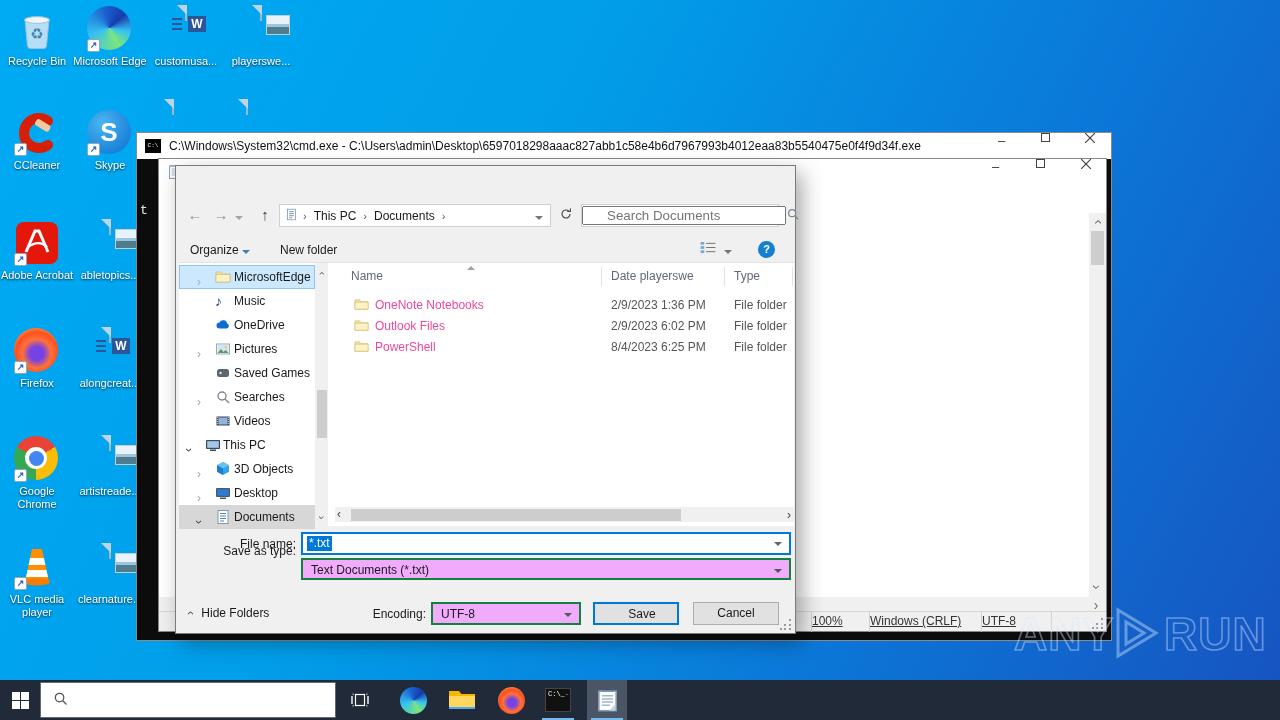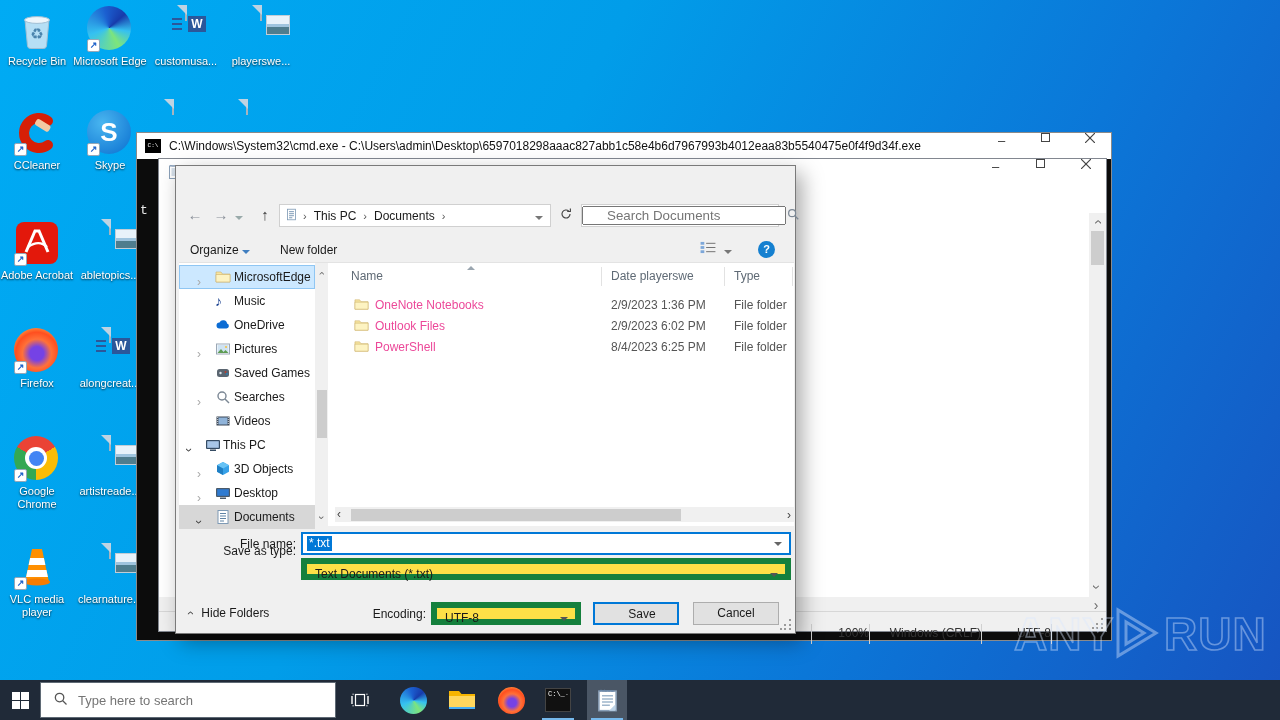--- a/index.html
+++ b/index.html
@@ -48,22 +48,22 @@
   
   #npwin { left:158px; top:158px; width:949px; height:474px; background:#fff;
     border:1px solid #828790; z-index:20; }
   #npwin .titlebar { height:28px; }
   .scrl { background:#f0f0f0; }
   .thumb { background:#cdcdcd; position:absolute; }
   .sarrow { position:absolute; color:#5a5a5a; font-size:12px; text-align:center; }
   .chev { display:inline-block; font-size:14px; line-height:1; color:#6a6a6a; }
   #np-status { position:absolute; left:0; right:0; bottom:0; height:20px; background:#f0f0f0;
     border-top:1px solid #d7d7d7; font-size:12px; color:#333; }
-  .sseg { position:absolute; top:12px; height:20px; line-height:19px; text-align:right;
-    border-left:1px solid #d0d0d0; }
+  .sseg { position:absolute; top:0; height:20px; line-height:19px; text-align:left;
+    border-left:1px solid #d0d0d0;text-decoration:underline; }
   .grip { position:absolute; right:2px; bottom:2px; width:12px; height:12px;
     background:
       radial-gradient(circle at 10px 2px,#9a9a9a 1.2px,transparent 1.4px),
       radial-gradient(circle at 10px 7px,#9a9a9a 1.2px,transparent 1.4px),
       radial-gradient(circle at 5px 7px,#9a9a9a 1.2px,transparent 1.4px),
       radial-gradient(circle at 10px 11px,#9a9a9a 1.2px,transparent 1.4px),
       radial-gradient(circle at 5px 11px,#9a9a9a 1.2px,transparent 1.4px),
       radial-gradient(circle at 1px 11px,#9a9a9a 1.2px,transparent 1.4px); }
 
   
@@ -88,21 +88,21 @@
   .lrow .tp { position:absolute; left:399px; color:#555; }
   .fold16 { position:absolute; left:18px; top:2px; width:17px; height:15px; }
   .titem { position:absolute; left:0; width:136px; height:24px; line-height:24px; }
   .titem .tchev { position:absolute; top:5px; font-size:12px; color:#a9a9a9; }
   .titem .tchev.open { color:#3c3c3c; transform:rotate(90deg); }
   .titem .tico { position:absolute; top:4px; width:16px; height:16px; }
   .titem .tlabel { position:absolute; white-space:nowrap; }
   .sel-blue { background:#cce8ff; border:1px solid #8fc6f3; }
   .sel-gray { background:#d7d7d7; }
   .flabel { position:absolute; text-align:right; color:#1a1a1a; }
-  .combo { position:absolute; border:6px solid #15803d; background:#fde047; line-height:20px;padding-left:10px; }
+  .combo { position:absolute; border:2px solid #15803d; background:#f0abfc; line-height:20px;padding-left:10px; }
   .combo .caret-down { position:absolute; right:7px; top:9px; }
   .btn { position:absolute; background:#e1e1e1; border:1px solid #adadad; text-align:center;
     line-height:21px; color:#1a1a1a; }
   .btn.def { border:2px solid #0078d7;padding-left:12px; }
 
   
   #taskbar { position:absolute; left:0; bottom:0; width:1280px; height:40px; background:#202a38; z-index:50; }
   .ttile { position:absolute; top:0; height:40px; display:flex; align-items:center; justify-content:center; }
   .underln { position:absolute; bottom:0; left:4px; right:4px; height:2px; background:#76b9ed; }
   #tb-search { position:absolute; left:40px; top:2px; width:296px; height:36px; background:#fff;
@@ -520,21 +520,20 @@
           <rect x="0" y="9" width="8" height="8" fill="#fff"></rect>
           <rect x="9" y="9" width="8" height="8" fill="#fff"></rect>
         </svg>
     </div>
     <div id="tb-search">
       <span style="margin:0 10px 0 12px">
         <svg width="15" height="15" viewBox="0 0 16 16">
             <circle cx="7" cy="7" r="4.5" fill="none" stroke="#555" stroke-width="1.4"></circle>
             <path d="M10.4 10.4l4 4" stroke="#555" stroke-width="1.4"></path>
           </svg></span>
-      <input readonly="" placeholder="Type here to search" style="">
     </div>
     <div class="ttile" style="left:340px;width:40px">
       <svg width="20" height="18" viewBox="0 0 20 18">
           <rect x="5.5" y="3.5" width="9" height="11" fill="none" stroke="#fff" stroke-width="1.2"></rect>
           <path d="M2 5v8M18 5v8" stroke="#fff" stroke-width="1.4"></path>
           <path d="M2.5 3.2h1.2M16.3 3.2h1.2M2.5 14.8h1.2M16.3 14.8h1.2" stroke="#fff"></path>
         </svg>
     </div>
     <div class="ttile" style="left:393px;width:40px">
       <span style="width:27px;height:27px;border-radius:50%;background:conic-gradient(from 150deg,#7ee57b,#35c1f1 28%,#1b5fd0 55%,#173bab 72%,#35c1f1 86%,#7ee57b)"></span>

